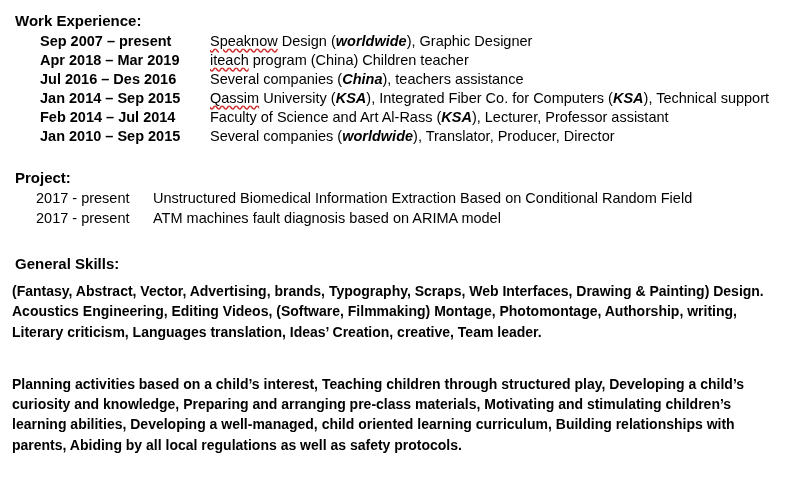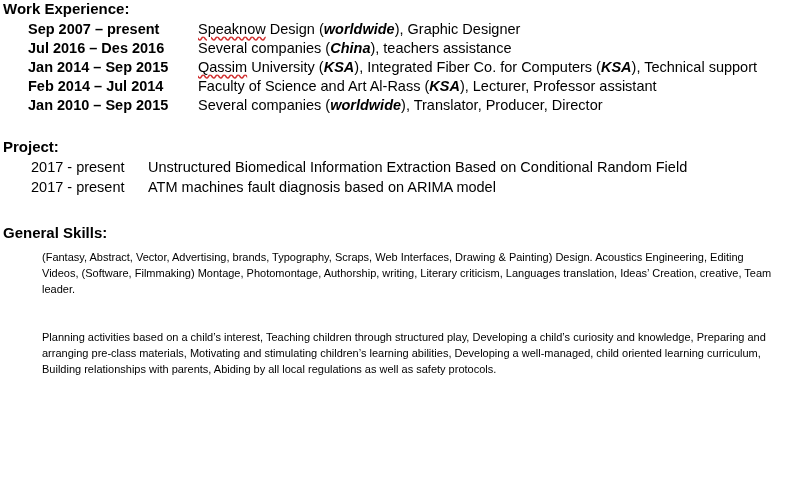--- a/index.html
+++ b/index.html
@@ -11,21 +11,21 @@
     width: 799px;
     height: 504px;
     font-family: "Liberation Sans", sans-serif;
     color: #000000;
     overflow: hidden;
   }
   .page {
     position: relative;
     width: 799px;
     height: 504px;
-    padding: 0;
+    padding: 12px;
     box-sizing: border-box;
   }
   .section-heading {
     font-weight: bold;
     font-size: 15px;
     margin: 0 0 3px 3px;
   }
   .block {
     margin-bottom: 10px;
   }
@@ -49,55 +49,59 @@
     text-decoration: underline;
     text-decoration-style: wavy;
     text-decoration-color: #d03030;
     text-underline-offset: 2px;
   }
   .bold { font-weight: bold; font-style: italic; }
 
   
   table.proj {
     border-collapse: collapse;
-    margin-left: 31px;
+    margin-left: 24px;
     font-size: 14.5px;
   }
   table.proj td {
     padding: 1px 0 3px 0;
     vertical-align: top;
     white-space: nowrap;
   }
   td.pdate {
     width: 117px;
     padding-right: 8px;
   }
 
   .para {
-    margin-left: 42px;
     margin-right: 18px;
-    font-size: 11px;
+    font-size: 14px;
     line-height: 1.45;
+    font-weight: bold;
   }
   .gap-sm { height: 6px; }
   .gap-md { height: 13px; }
   .gap-lg { height: 16px; }
 </style>
 </head>
 <body>
 
 <div class="page">
 
   <div class="block">
     <div class="section-heading">Work Experience:</div>
     <table class="exp">
       <tbody>
         <tr>
           <td class="date">Sep 2007 – present</td>
           <td><span class="squiggle">Speaknow</span><span> Design (</span><span class="bold">worldwide</span><span>), Graphic Designer</span></td>
+        </tr>
+        <tr>
+          <td class="date">Apr 2018 –  Mar 2019</td>
+          <td><span class="squiggle">iteach</span><span> program (China) Children teacher</span><span class="bold"></span><span></span></td>
         </tr>
         <tr>
           <td class="date">Jul  2016 –  Des 2016</td>
           <td><span>Several companies (</span><span></span><span class="bold">China</span><span>), teachers assistance</span></td>
         </tr>
         <tr>
           <td class="date">Jan 2014 – Sep 2015</td>
           <td><span class="squiggle">Qassim</span><span> University (</span><span class="bold">KSA</span><span>), Integrated Fiber Co. for Computers (<span class="bold">KSA</span>), Technical support</span></td>
         </tr>
         <tr>

